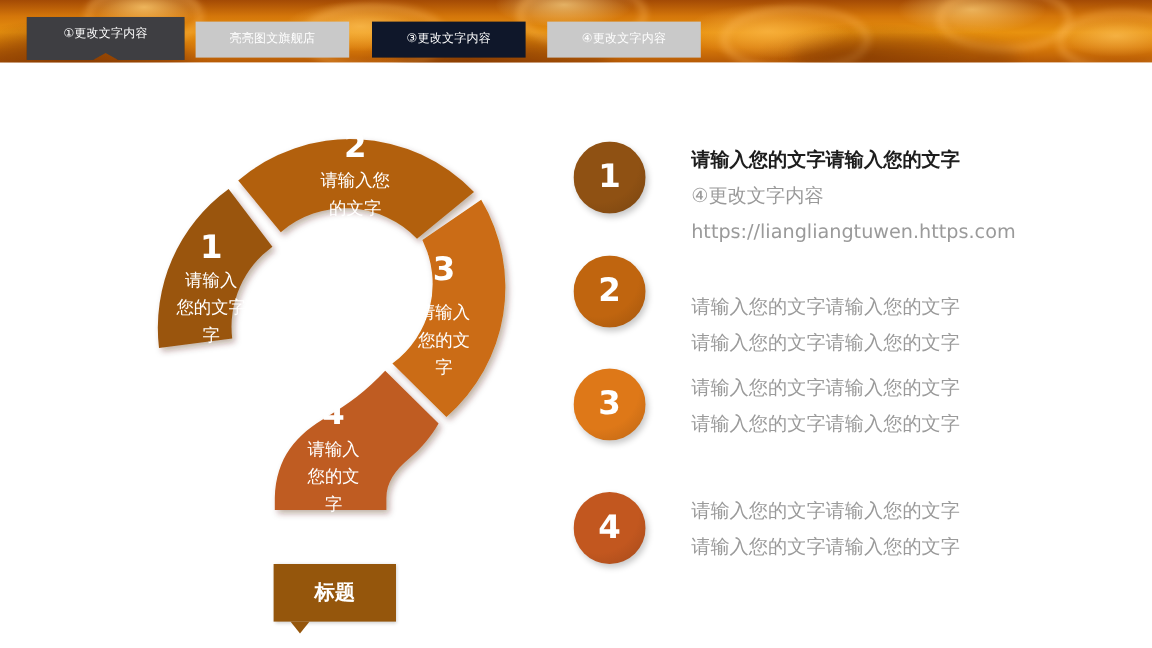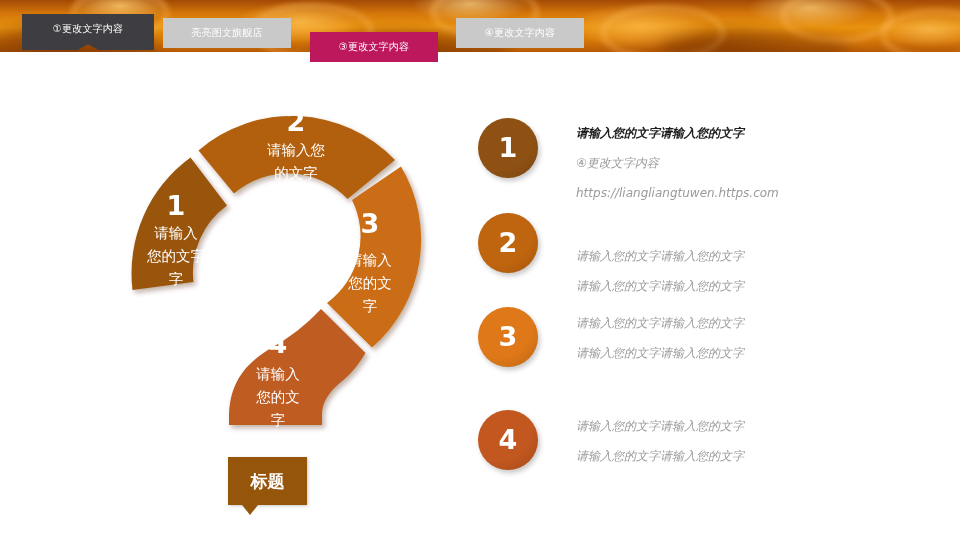--- a/index.html
+++ b/index.html
@@ -92,22 +92,22 @@
     fill: #ffffff;
   }
   .seg-line {
     font-size: 14.5px;
     fill: #ffffff;
   }
 
   
   #title-box {
     position: absolute;
-    left: 228px; top: 457px;
-    width: 79px; height: 48px;
+    left: 228px; top: 470px;
+    width: 102px; height: 48px;
     background: #95560c;
     box-shadow: 1px 1px 3px rgba(0,0,0,.22);
   }
   #title-box .title-text {
     display: block;
     width: 100%;
     text-align: center;
     line-height: 48px;
     font-size: 17px;
     font-weight: bold;
@@ -145,25 +145,24 @@
     color: #ffffff;
     box-shadow: 2px 3px 5px rgba(0,0,0,.22);
   }
   .item-text {
     position: absolute;
     left: 98px;
     top: 0;
     width: 360px;
   }
   .line {
-    font-size: 12px;
+    font-size: 16px;
     line-height: 30px;
     color: #9a9a9a;
     white-space: nowrap;
-    font-style: italic;
   }
   .line.bold {
     color: #1d1d1d;
     font-weight: bold;
   }
 </style>
 </head>
 <body>
 
 <div id="header-banner">
@@ -174,21 +173,21 @@
   <div class="ring" style="left:780px; top:-12px; width:100px; height:42px;"></div>
   <div class="ring" style="left:880px; top:8px;   width:96px;  height:40px;"></div>
   <div class="dark-swirl" style="left:-20px; top:30px; width:180px; height:36px;"></div>
   <div class="dark-swirl" style="left:330px; top:34px; width:180px; height:32px;"></div>
   <div class="dark-swirl" style="left:660px; top:32px; width:190px; height:32px;"></div>
 </div>
 
 <div id="tab-bar">
   <div class="tab active" style="left: 22px; width: 132px; background: rgb(62, 62, 66);">①更改文字内容</div>
   <div class="tab inactive" style="left: 163px; width: 128px; background: rgb(201, 201, 201);">亮亮图文旗舰店</div>
-  <div class="tab inactive" style="left: 310px; width: 128px; background: #be185d; margin-top: 14px;">③更改文字内容</div>
+  <div class="tab inactive" style="left: 310px; width: 128px; background: #0f172a;">③更改文字内容</div>
   <div class="tab inactive" style="left: 456px; width: 128px; background: rgb(201, 201, 201);">④更改文字内容</div>
 </div>
 
 <div id="qmark-diagram">
   <svg id="qmark-svg" width="350" height="350" viewBox="0 0 350 350">
     <defs>
       <filter id="segShadow" x="-25%" y="-25%" width="160%" height="160%">
         <feDropShadow dx="2.5" dy="3" stdDeviation="2.6" flood-color="#4a2403" flood-opacity="0.35"></feDropShadow>
       </filter>
     </defs>

